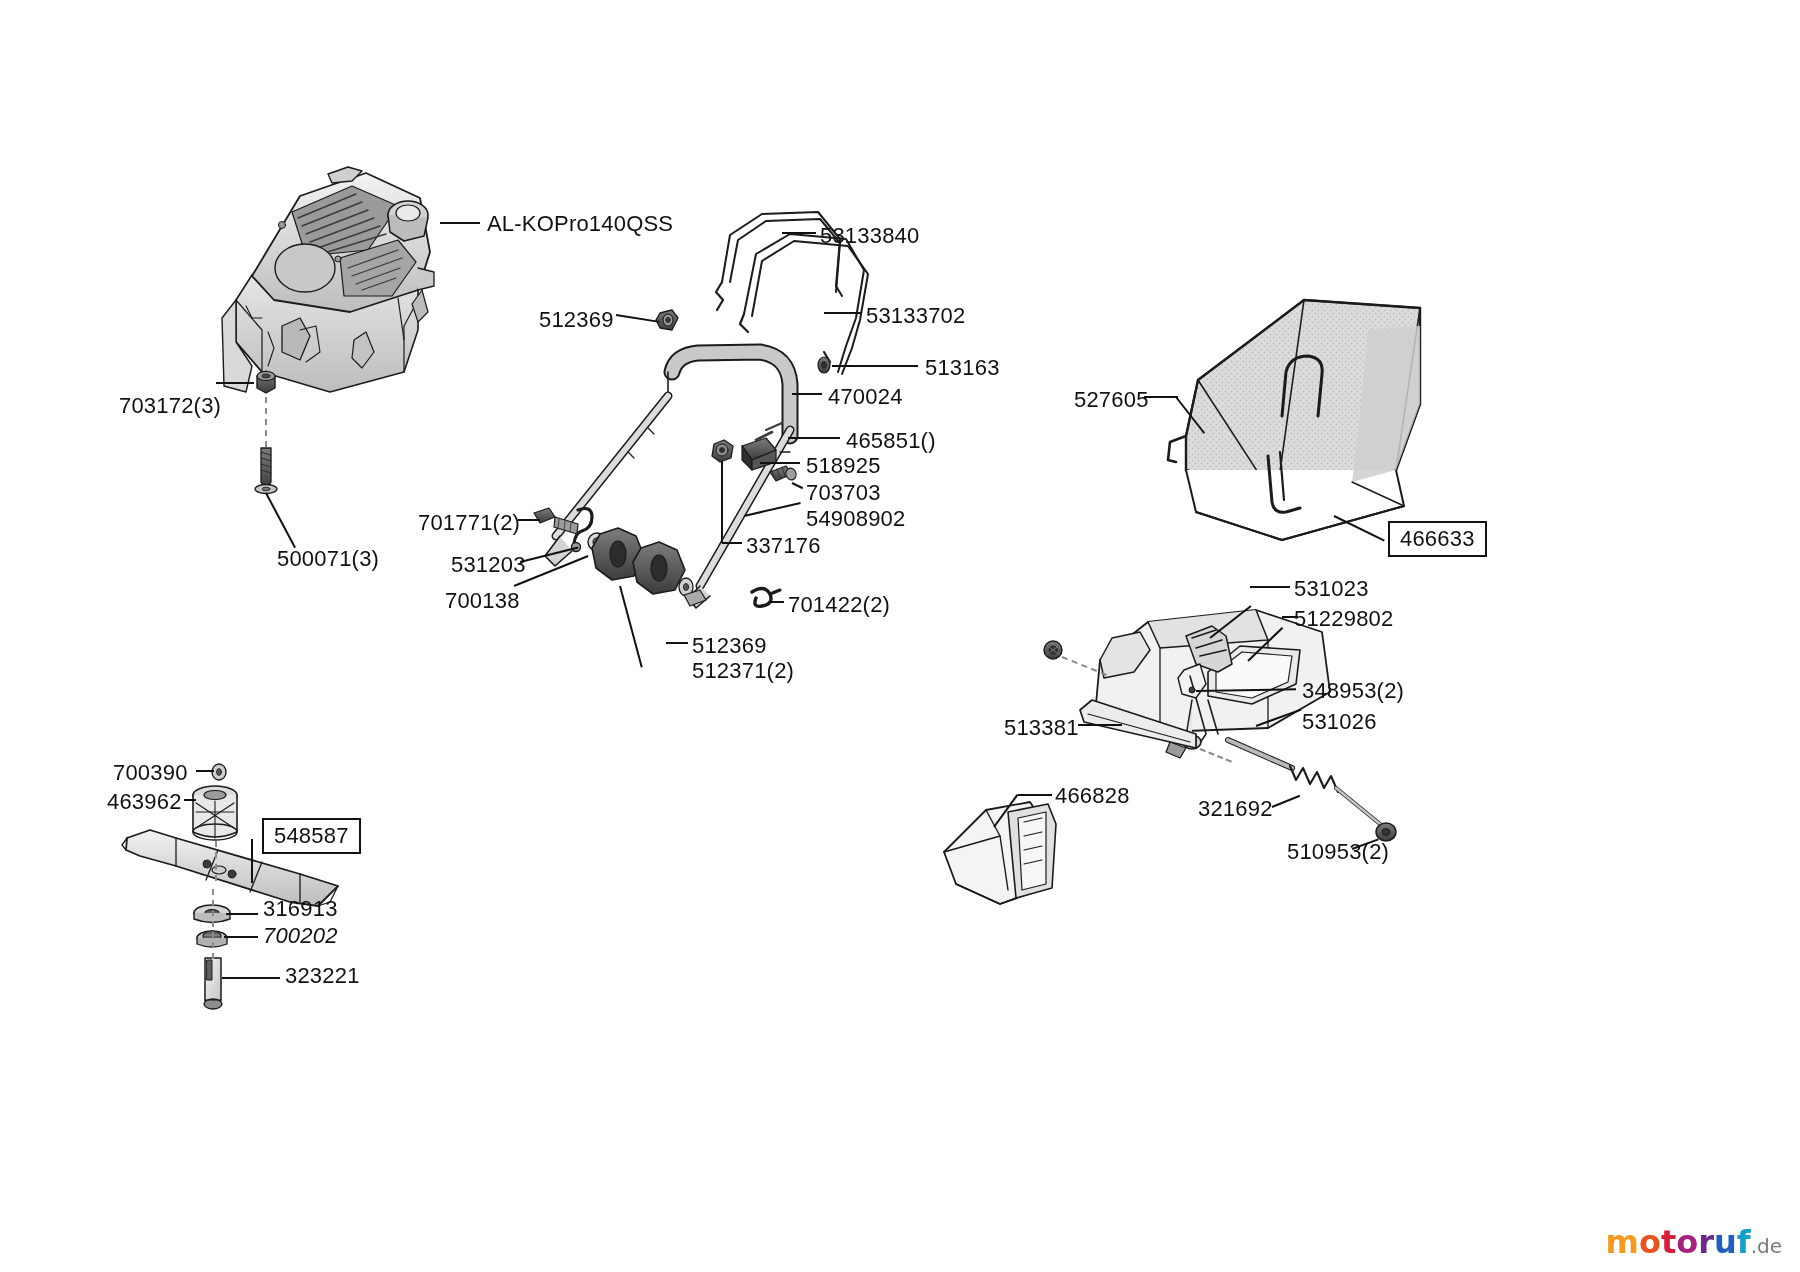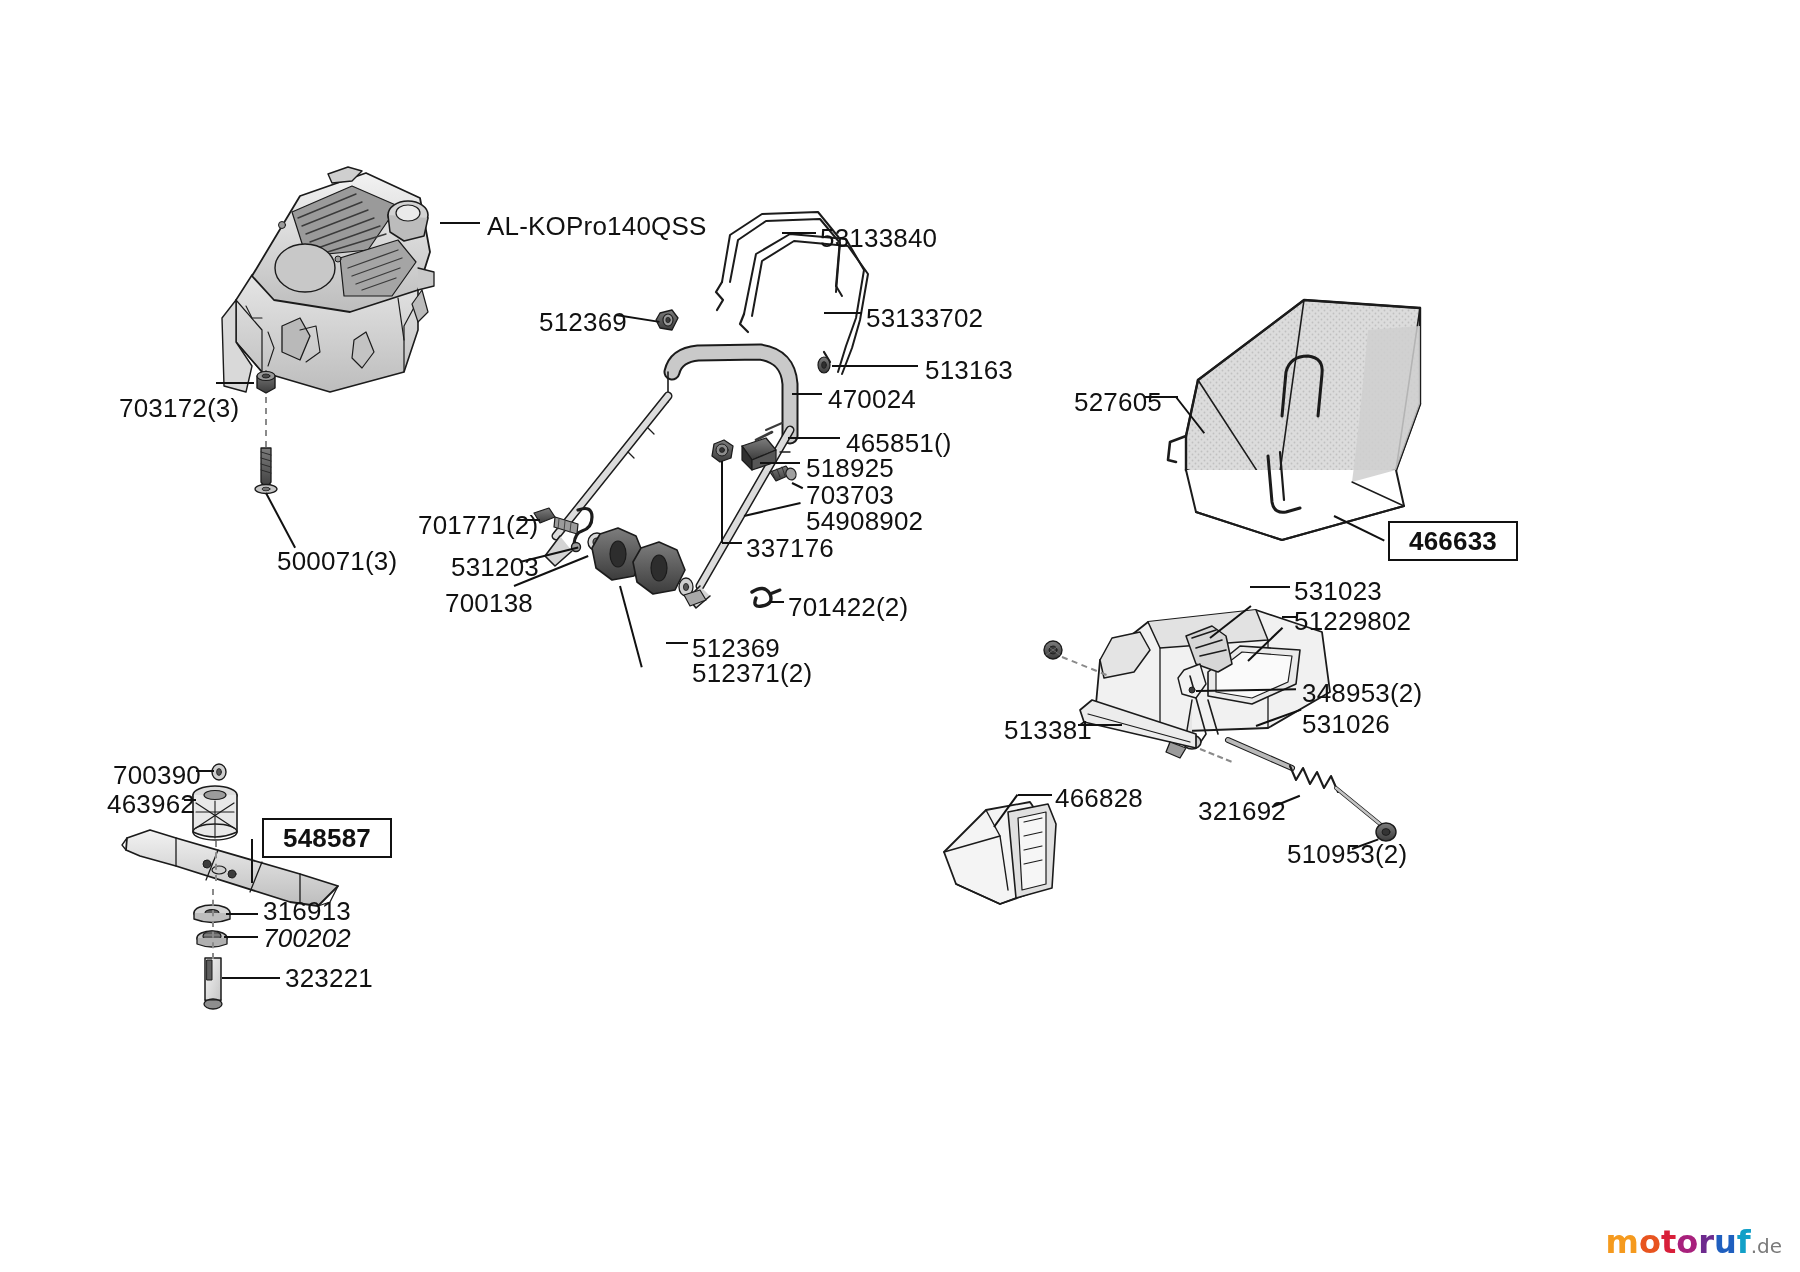--- a/index.html
+++ b/index.html
@@ -1,22 +1,22 @@
 <!DOCTYPE html>
 <html><head>
 <meta charset="utf-8">
 <style>
   html,body{margin:0;padding:0;background:#ffffff;}
   body{width:1800px;height:1272px;position:relative;overflow:hidden;
        font-family:"Liberation Sans", sans-serif;color:#1a1a1a;}
   #stage{position:relative;width:1800px;height:1272px;background:#fff;}
 
-  .lbl{position:absolute;font-size:26px;letter-spacing:.2px;color:#111;
+  .lbl{position:absolute;font-size:22px;letter-spacing:.2px;color:#111;
        white-space:nowrap;line-height:1;text-align:center;}
-  .lbl.boxed{border:2px solid #111;padding:5px 19px;background:#fff;font-weight:bold;}
+  .lbl.boxed{border:2px solid #111;padding:5px 10px;background:#fff;}
   .lead{position:absolute;background:#111;height:2px;transform-origin:0 50%;}
   .dash{position:absolute;border-top:2px dashed #8a8a8a;height:0;transform-origin:0 50%;}
 
   svg.art{position:absolute;left:0;top:0;width:1800px;height:1272px;
           pointer-events:none;overflow:visible;}
 
   .logo{position:absolute;right:18px;bottom:14px;font-size:32px;
         font-family:"DejaVu Sans", sans-serif;font-weight:700;line-height:1;}
   .logo .m{color:#f59a1e;}
   .logo .o1{color:#e8541f;}

